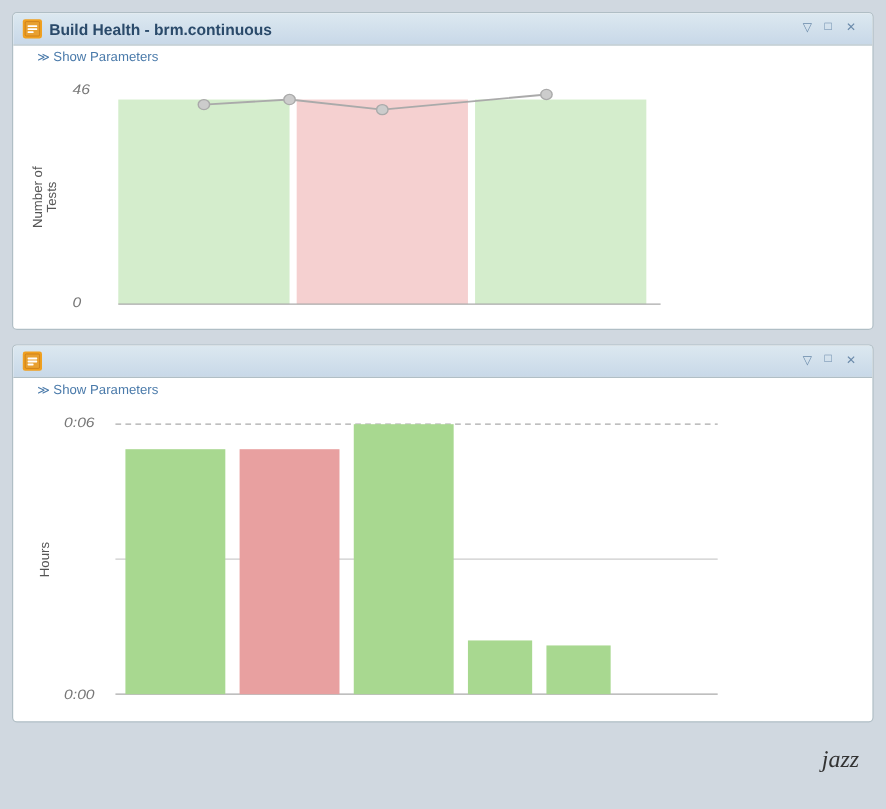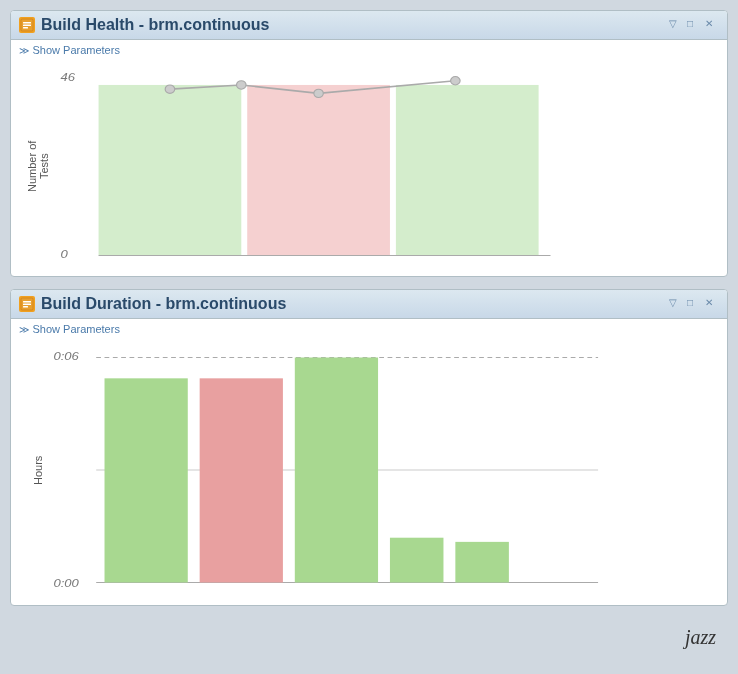--- a/index.html
+++ b/index.html
@@ -26,21 +26,21 @@
       display: flex;
       align-items: center;
       justify-content: space-between;
     }
     .panel-header-left {
       display: flex;
       align-items: center;
       gap: 6px;
     }
     .panel-title {
-      font-size: 16px;
+      font-size: 13px;
       font-weight: bold;
       color: #2a4a6a;
     }
     .panel-header-icons {
       display: flex;
       gap: 4px;
     }
     .panel-icon {
       width: 14px;
       height: 14px;
@@ -54,21 +54,21 @@
       background: #f0a020;
       border-radius: 2px;
       display: flex;
       align-items: center;
       justify-content: center;
       font-size: 9px;
       color: white;
       font-weight: bold;
     }
     .show-parameters {
-      padding: 4px 8px 2px;
+      padding: 4px 20px 2px;
       color: #4a7aaa;
       font-size: 11px;
       cursor: pointer;
       display: flex;
       align-items: center;
       gap: 3px;
     }
     .show-parameters::before {
       content: '≫';
       font-size: 10px;
@@ -176,21 +176,20 @@
   <div class="panel-header">
     <div class="panel-header-left">
       <div class="build-icon">
         <svg width="14" height="14" viewBox="0 0 14 14">
           <rect x="1" y="1" width="12" height="12" rx="1" fill="#e8a030" stroke="#c07010" stroke-width="0.5"></rect>
           <rect x="3" y="4" width="8" height="1.5" fill="white" rx="0.5"></rect>
           <rect x="3" y="6.5" width="8" height="1.5" fill="white" rx="0.5"></rect>
           <rect x="3" y="9" width="5" height="1.5" fill="white" rx="0.5"></rect>
         </svg>
       </div>
-      <span class="panel-title">Build Duration - brm.continuous</span>
     </div>
     <div class="panel-header-icons">
       <span class="panel-icon" style="font-size:10px; color:#6a8aaa;">▽</span>
       <span class="panel-icon" style="font-size:10px; color:#6a8aaa;">□</span>
       <span class="panel-icon" style="font-size:10px; color:#6a8aaa;">✕</span>
     </div>
   </div>
   <div class="show-parameters">Show Parameters</div>
   <div class="chart-area">
     <div class="bar-chart-container">

